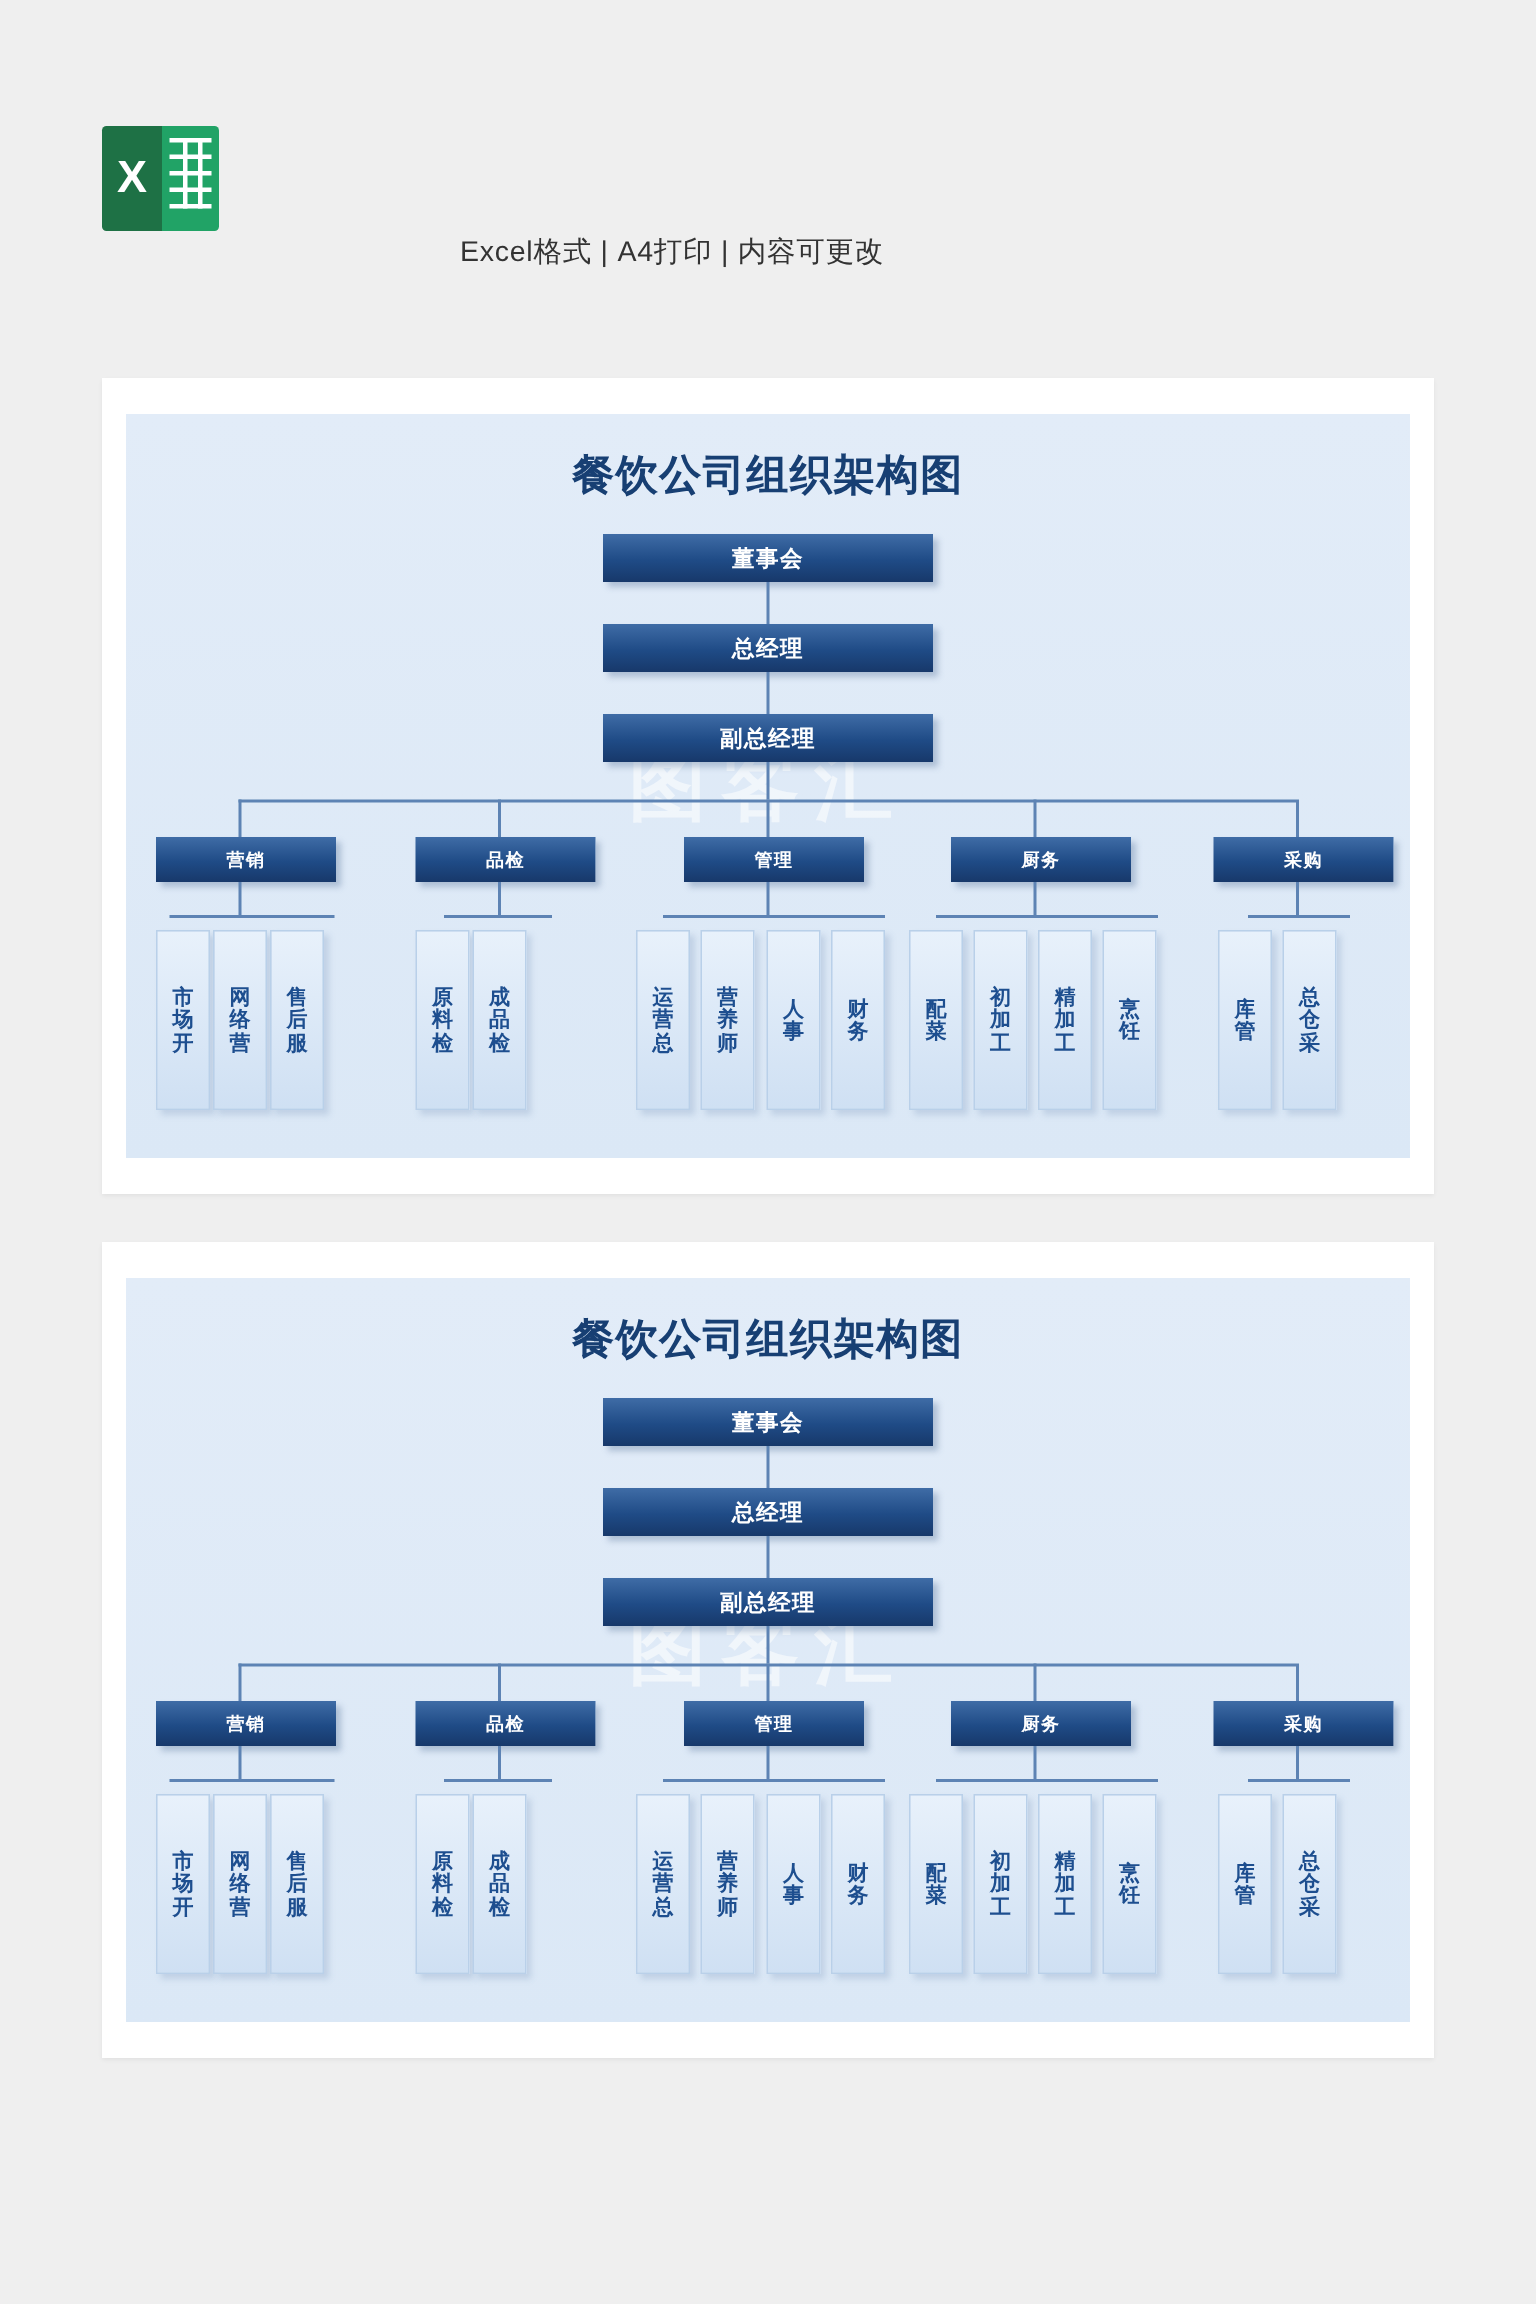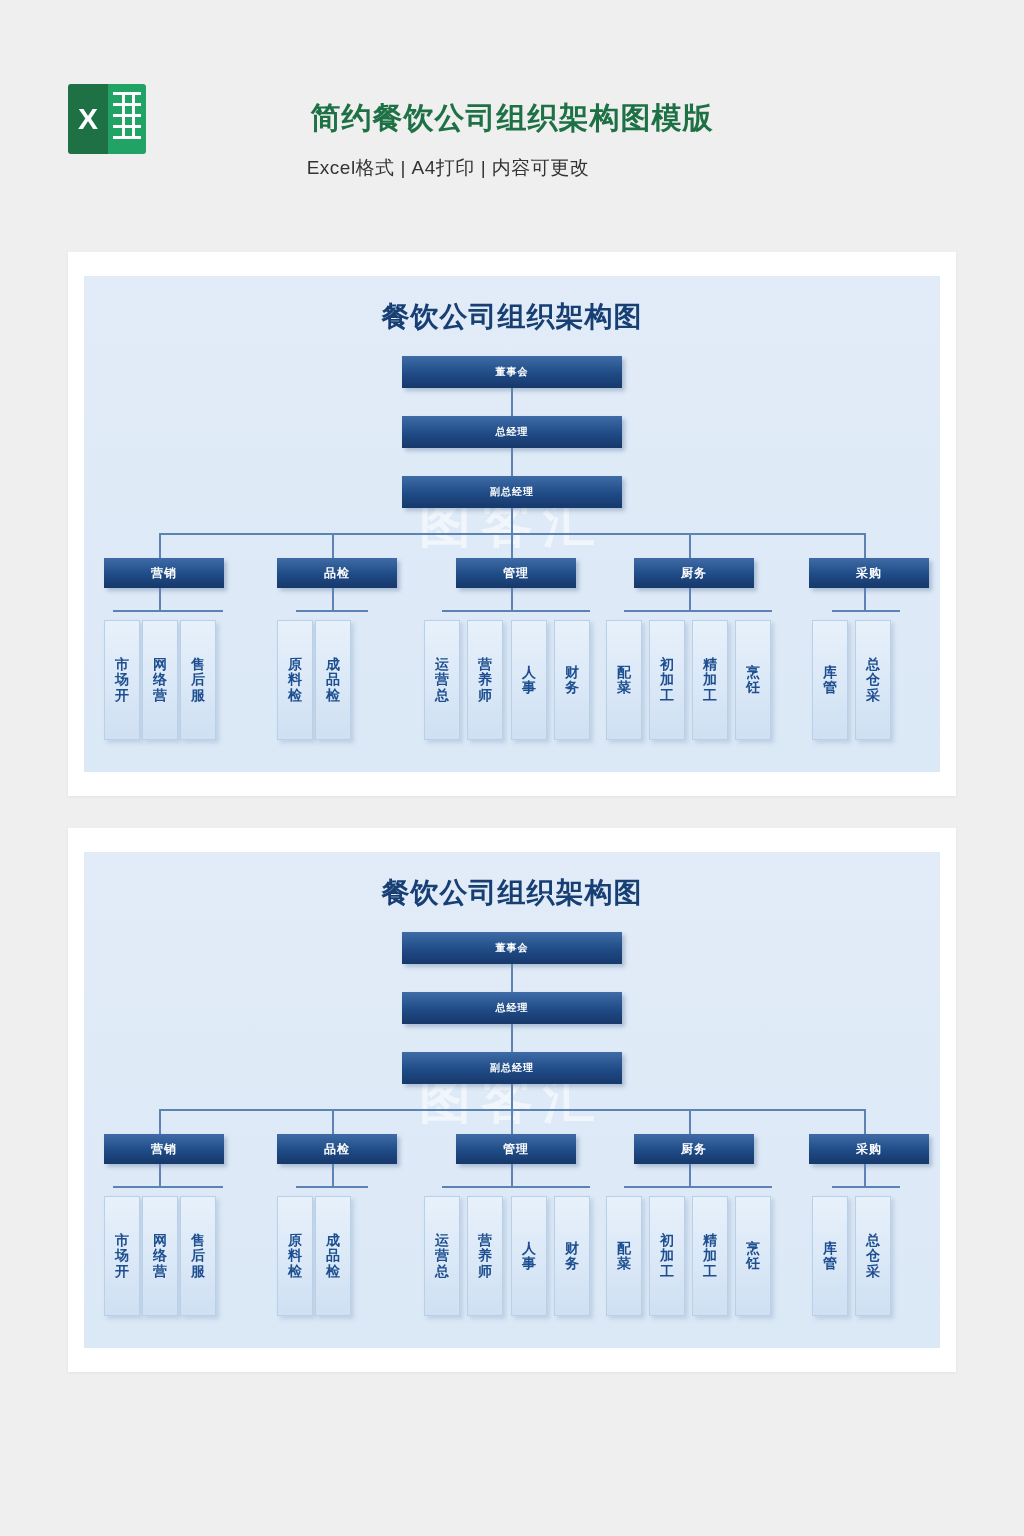--- a/index.html
+++ b/index.html
@@ -115,21 +115,21 @@
     color: #ffffff;
     font-weight: bold;
     display: flex;
     align-items: center;
     justify-content: center;
     text-align: center;
   }
   .node.top {
     background: linear-gradient(180deg, #3f6ca6 0%, #1f4b86 55%, #17386a 100%);
     box-shadow: 3px 3px 4px rgba(80,110,150,0.35);
-    font-size: 10px;
+    font-size: 15px;
     letter-spacing: 1px;
   }
   .node.dept {
     background: linear-gradient(180deg, #3f6ca6 0%, #1f4b86 55%, #17386a 100%);
     box-shadow: 3px 3px 4px rgba(80,110,150,0.35);
     font-size: 12px;
     letter-spacing: 1px;
   }
   .node.leaf {
     background: linear-gradient(180deg, #e8f1fb 0%, #cfe0f3 100%);
@@ -167,21 +167,20 @@
       <div class="right">
         <i style="left:5px;top:8px;width:28px;height:3px;"></i>
         <i style="left:5px;top:19px;width:28px;height:3px;"></i>
         <i style="left:5px;top:30px;width:28px;height:3px;"></i>
         <i style="left:5px;top:41px;width:28px;height:3px;"></i>
         <i style="left:5px;top:52px;width:28px;height:3px;"></i>
         <i style="left:14px;top:8px;width:3px;height:47px;"></i>
         <i style="left:24px;top:8px;width:3px;height:47px;"></i>
       </div>
     </div>
-    <div class="title-main">简约餐饮公司组织架构图模版</div>
     <div class="title-sub">Excel格式 | A4打印 | 内容可更改</div>
   </div>
 
   <div class="sheet" id="sheet1">
     <div class="chart">
       <div class="watermark">图客汇</div>
       <div class="chart-title">餐饮公司组织架构图</div>
 
       <div class="node top" style="left:318px;top:80px;width:220px;height:32px;">董事会</div>
       <div class="ln v" style="left:427px;top:112px;height:28px;"></div>

